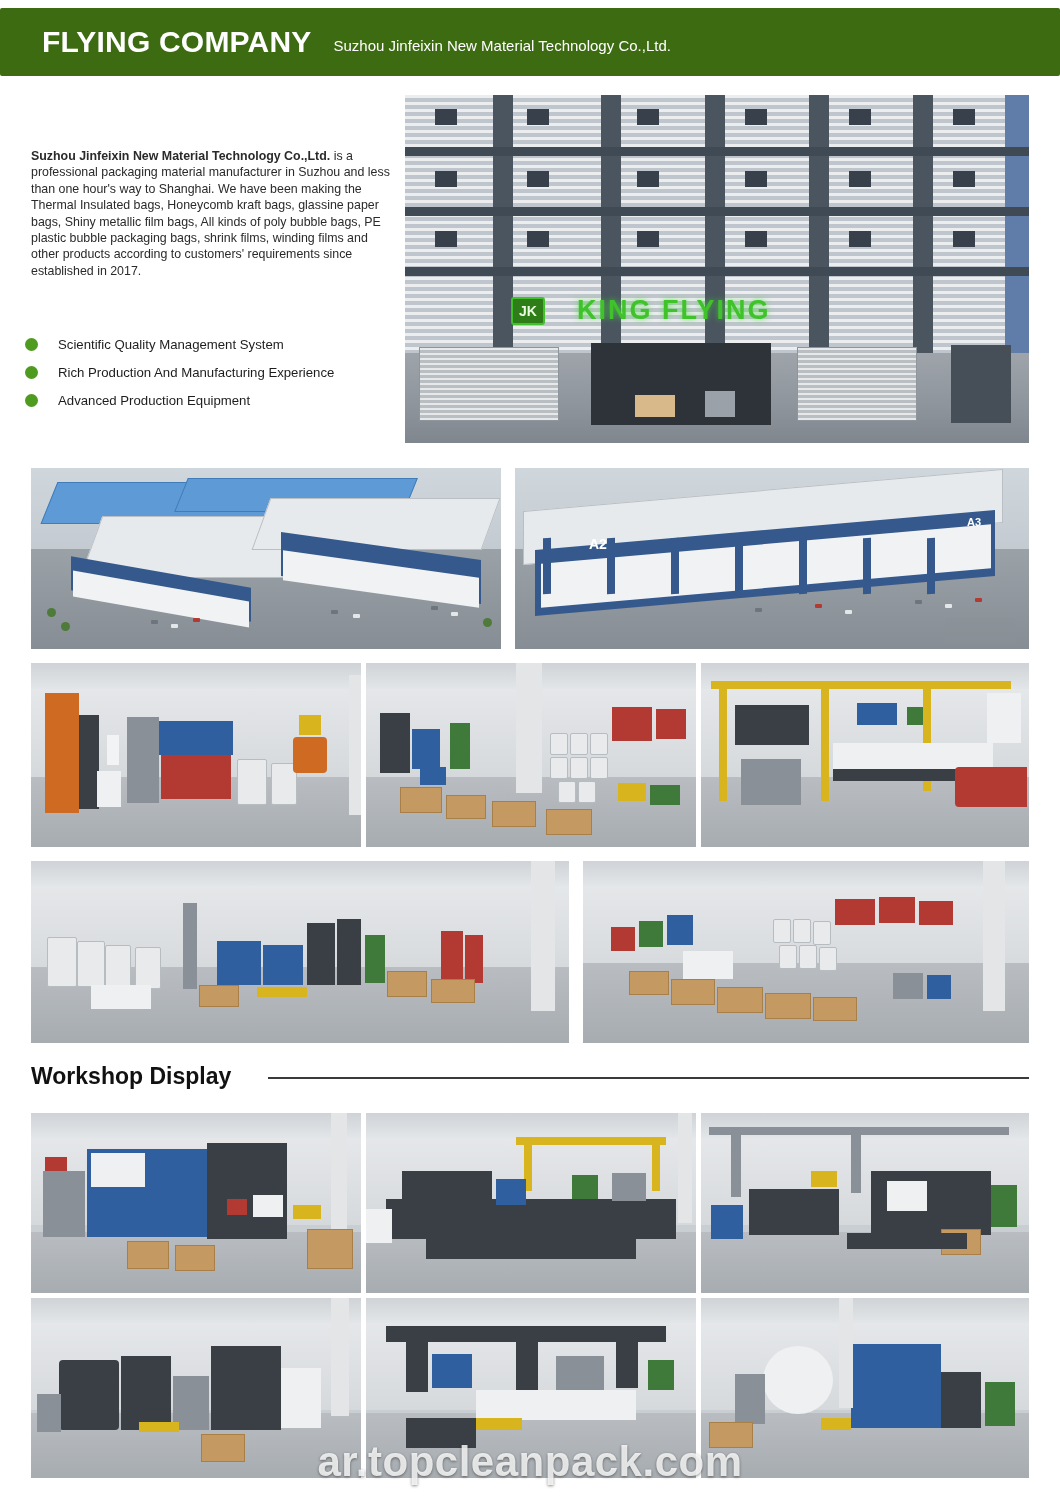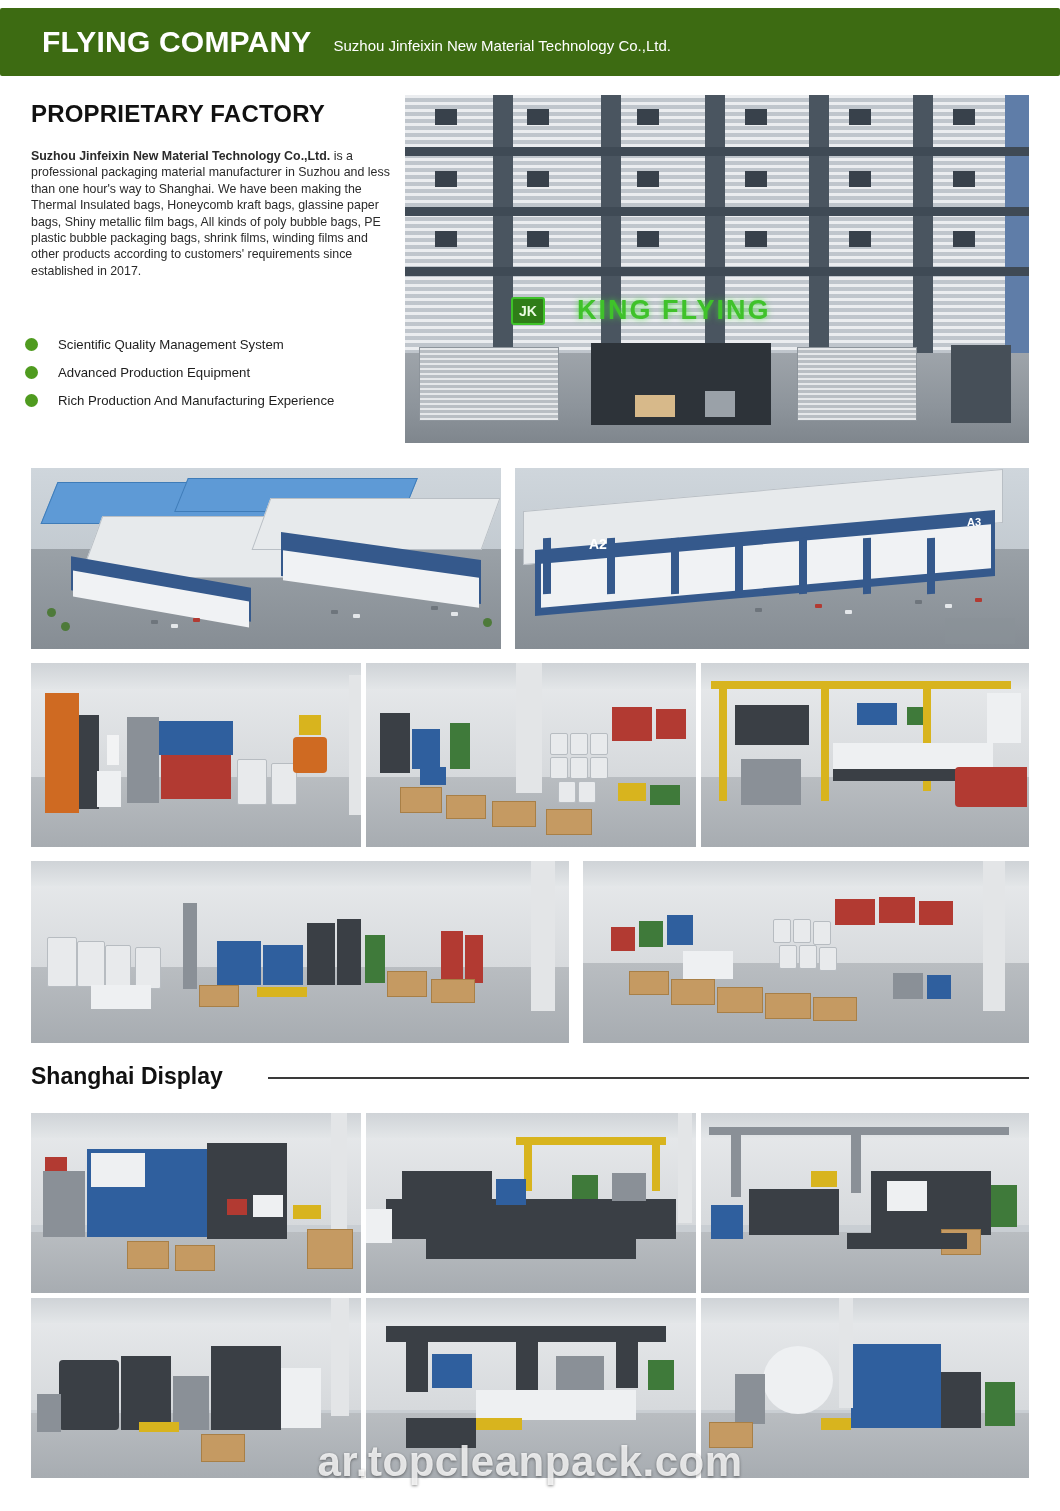--- a/index.html
+++ b/index.html
@@ -224,38 +224,37 @@
 </head>
 <body>
 
 <div class="page">
 
   <div class="header">
     <div class="header-title">FLYING COMPANY</div>
     <div class="header-sub">Suzhou Jinfeixin New Material Technology Co.,Ltd.</div>
   </div>
 
-  <div class="sec-title">PROPRIETARY FACTORY</div>
 
   <div class="body-text">
     <b>Suzhou Jinfeixin New Material Technology Co.,Ltd.</b><span> is a professional packaging material manufacturer in Suzhou and less than one hour's way to Shanghai. We have been making the Thermal Insulated bags, Honeycomb kraft bags, glassine paper bags, Shiny metallic film bags, All kinds of poly bubble bags, PE plastic bubble packaging bags, shrink films, winding films and other products according to customers' requirements since established in 2017.</span>
   </div>
 
   <div class="bullets">
     <div class="bullet">
       <span class="dot"></span>
       <span class="bullet-label">Scientific Quality Management System</span>
     </div>
     <div class="bullet">
       <span class="dot"></span>
-      <span class="bullet-label">Advanced Production Equipment</span>
+      <span class="bullet-label">Rich Production And Manufacturing Experience</span>
     </div>
     <div class="bullet">
       <span class="dot"></span>
-      <span class="bullet-label">Rich Production And Manufacturing Experience</span>
+      <span class="bullet-label">Advanced Production Equipment</span>
     </div>
   </div>
 
   <div class="photo hero">
     <div class="ph-inner">
       <div class="hero-sky"></div>
       <div class="hero-building"></div>
 
       <div class="hero-col" style="left:88px;"></div>
       <div class="hero-col" style="left:196px;"></div>
@@ -469,21 +468,21 @@
       <div class="box" style="left:88px; top:118px; width:44px; height:26px;"></div>
       <div class="box" style="left:134px; top:126px; width:46px; height:26px;"></div>
       <div class="box" style="left:182px; top:132px; width:46px; height:26px;"></div>
       <div class="box" style="left:230px; top:136px; width:44px; height:24px;"></div>
       <div class="mach white" style="left:100px; top:90px; width:50px; height:28px;"></div>
       <div class="mach gray" style="left:310px; top:112px; width:30px; height:26px;"></div>
       <div class="mach" style="left:344px; top:114px; width:24px; height:24px;"></div>
     </div>
   </div>
 
-  <div class="ws-title">Shanghai Display</div>
+  <div class="ws-title">Workshop Display</div>
   <div class="ws-rule"></div>
 
   <div class="photo" style="left:31px; top:1113px; width:330px; height:180px;">
     <div class="ph-inner">
       <div class="ws-wall"></div>
         <div class="ws-ceil"></div>
         <div class="ws-floor" style="height:34%;"></div>
       <div class="mach" style="left:56px; top:36px; width:120px; height:88px;"></div>
       <div class="mach dark" style="left:176px; top:30px; width:80px; height:96px;"></div>
       <div class="mach white" style="left:60px; top:40px; width:54px; height:34px;"></div>

